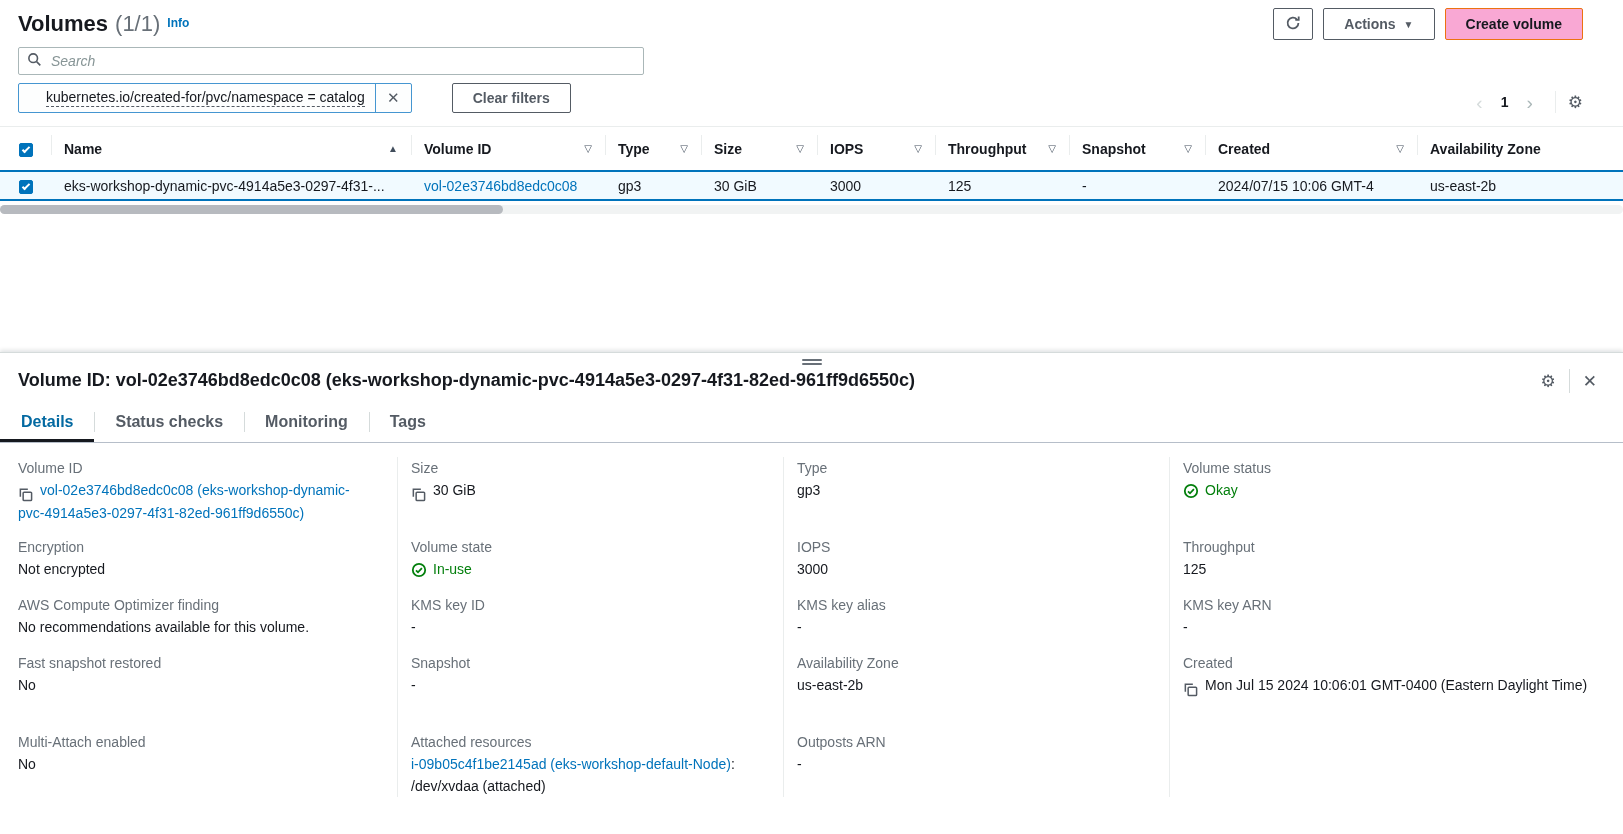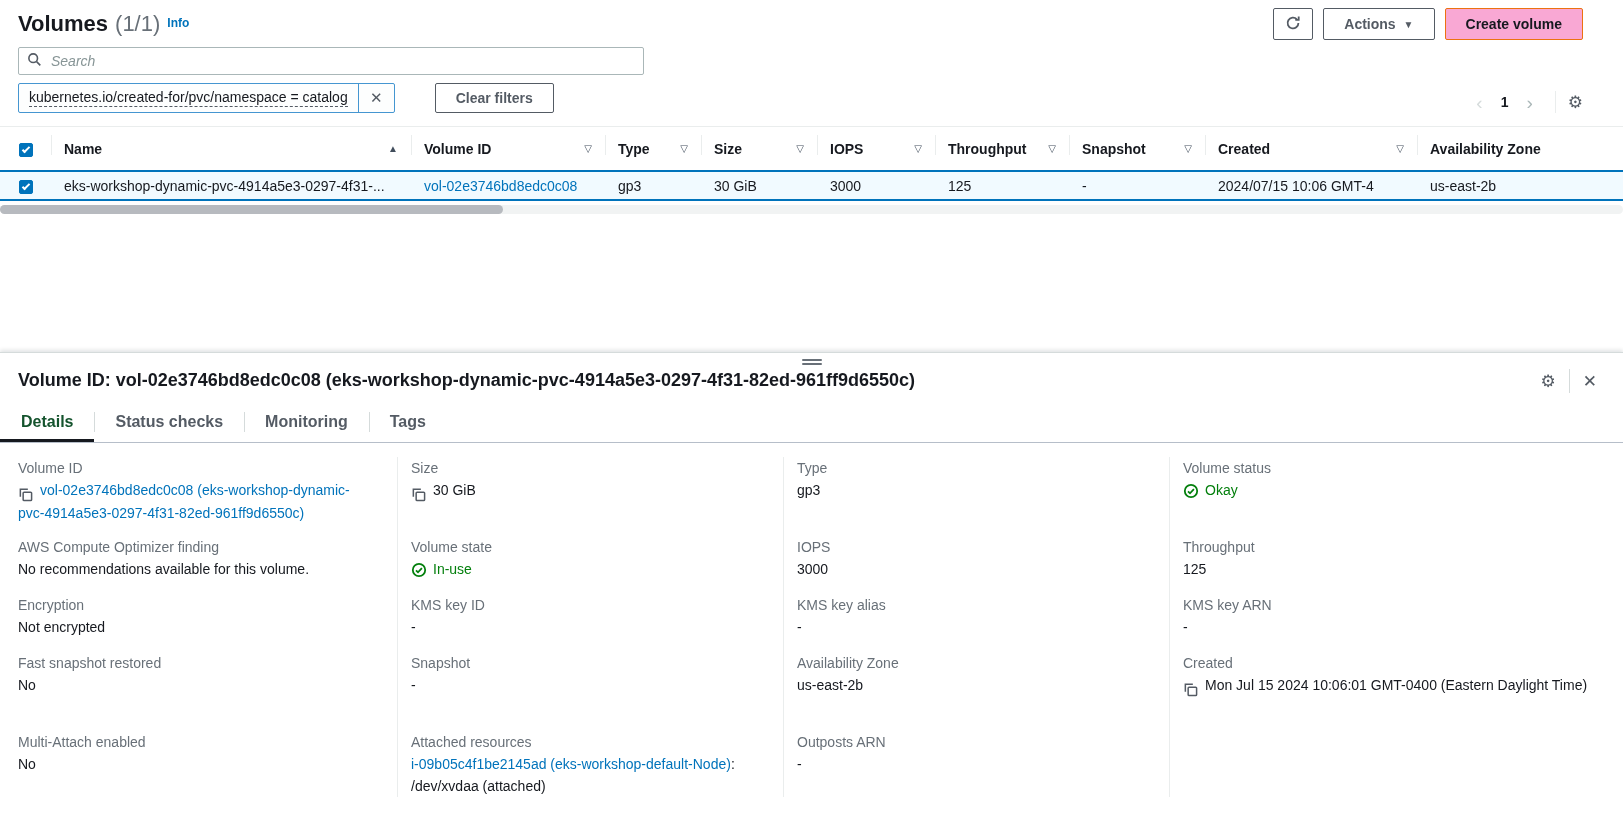--- a/index.html
+++ b/index.html
@@ -27,21 +27,21 @@
   .caret { font-size:10px; color:#545b64; }
   
   .row2 { margin-top:5px; }
   .search-box { width:626px; height:28px; border:1px solid #aab7b8; border-radius:2px; display:flex; align-items:center; gap:7px; padding:0 8px; background:#fff; }
   .search-box input { border:none; outline:none; flex:1; font-family:inherit; font-size:14px; color:#16191f; background:transparent; }
   .search-box input::placeholder { color:#879596; font-style:italic; }
   
   .row3 { margin-top:8px; display:flex; align-items:flex-start; }
   .filter-token { display:flex; align-items:stretch; height:30px; border:1px solid #4596d1; background:#fdfefe; border-radius:2px; }
   .token-text { display:flex; align-items:center; padding:0 10px; }
-  .token-text span { border-bottom:1px dashed #545b64; line-height:17px; }
+  .token-text span { border-bottom:1px dashed #545b64; line-height:17px;margin-left:17px; }
   .token-x { width:36px; display:flex; align-items:center; justify-content:center; border-left:1px solid #4596d1; color:#545b64; font-size:15px; cursor:pointer; background:transparent; border-top:none;border-right:none;border-bottom:none; }
   .clear-filters { margin-left:40px; height:30px; }
   .pagination { margin-left:auto; margin-top:8px; display:flex; align-items:center; color:#545b64; }
   .page-btn { background:none; border:none; font-size:19px; line-height:1; cursor:pointer; padding:0 6px; font-family:inherit; }
   .page-prev { color:#d5dbdb; }
   .page-next { color:#aab7b8; }
   .page-num { font-weight:700; color:#16191f; padding:0 12px; background:none; border:none; font-size:14px; font-family:inherit; cursor:pointer; }
   .pag-div { width:1px; height:22px; background:#eaeded; margin:0 12px 0 16px; }
   .gear-btn { background:none; border:none; color:#545b64; font-size:17px; cursor:pointer; padding:0; line-height:1; font-family:inherit; }
   
@@ -63,21 +63,21 @@
   .drag-handle { position:absolute; top:4px; left:50%; transform:translateX(-50%); width:20px; cursor:row-resize; }
   .drag-handle b { display:block; height:2px; background:#687078; margin:2px 0; border-radius:1px; }
   .panel-header { display:flex; align-items:flex-start; justify-content:space-between; padding:14px 26px 6px 18px; }
   .panel-title { margin:0; font-size:18px; line-height:26px; font-weight:700; }
   .panel-icons { display:flex; align-items:center; gap:13px; color:#545b64; margin-top:2px; }
   .vdiv { width:1px; height:24px; background:#d5dbdb; }
   .x-btn { background:none; border:none; color:#545b64; font-size:17px; cursor:pointer; padding:0; line-height:1; font-family:inherit; }
   
   .tab-bar { display:flex; border-bottom:1px solid #b6bec9; height:42px; margin-top:2px; }
   .tab { position:relative; padding:0 21px; line-height:42px; font-size:16px; font-weight:700; color:#545b64; cursor:pointer; background:none; border:none; font-family:inherit; }
-  .tab.active { color:#14532d; box-shadow:inset 0 -3px 0 0 #16191f; }
+  .tab.active { color:#0369a1; box-shadow:inset 0 -3px 0 0 #16191f; }
   .tab:not(:first-child)::before { content:""; position:absolute; left:0; top:11px; width:1px; height:20px; background:#d5dbdb; }
   
   .details { display:grid; grid-template-columns:397px 386px 386px auto; padding-top:14px; }
   .dcol { padding:0 26px 0 18px; }
   .dcol + .dcol { border-left:1px solid #eaeded; padding-left:13px; }
   .field { min-height:58px; }
   .dcol .field:nth-child(1) { min-height:79px; }
   .dcol .field:nth-child(4) { min-height:79px; }
   .field-label { color:#687078; line-height:22px; }
   .field-value { line-height:22px; color:#16191f; }
@@ -264,26 +264,26 @@
       <div class="field">
         <div class="field-label">Volume ID</div>
         <div class="field-value">
           <span class="copy-btn"><svg class="icon-svg" width="15" height="15" viewBox="0 0 16 16" fill="none" stroke="#545b64" stroke-width="1.6">
                 <rect x="5.5" y="5.5" width="9" height="9" rx="1"></rect>
                 <path d="M10.5 2.5h-8v8"></path>
               </svg></span><a class="link">vol-02e3746bd8edc0c08 (eks-workshop-dynamic-pvc-4914a5e3-0297-4f31-82ed-961ff9d6550c)</a>
         </div>
       </div>
       <div class="field">
+        <div class="field-label">Encryption</div>
+        <div class="field-value">Not encrypted</div>
+      </div>
+      <div class="field">
         <div class="field-label">AWS Compute Optimizer finding</div>
         <div class="field-value">No recommendations available for this volume.</div>
-      </div>
-      <div class="field">
-        <div class="field-label">Encryption</div>
-        <div class="field-value">Not encrypted</div>
       </div>
       <div class="field">
         <div class="field-label">Fast snapshot restored</div>
         <div class="field-value">No</div>
       </div>
       <div class="field">
         <div class="field-label">Multi-Attach enabled</div>
         <div class="field-value">No</div>
       </div>
     </div>

